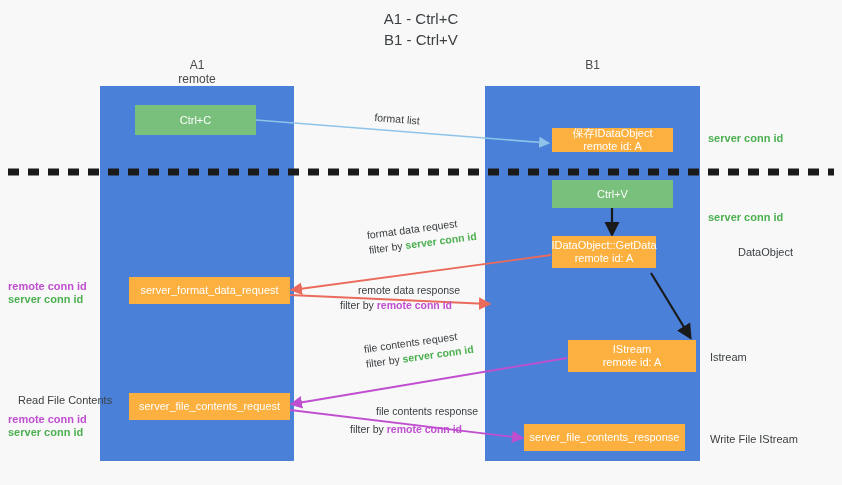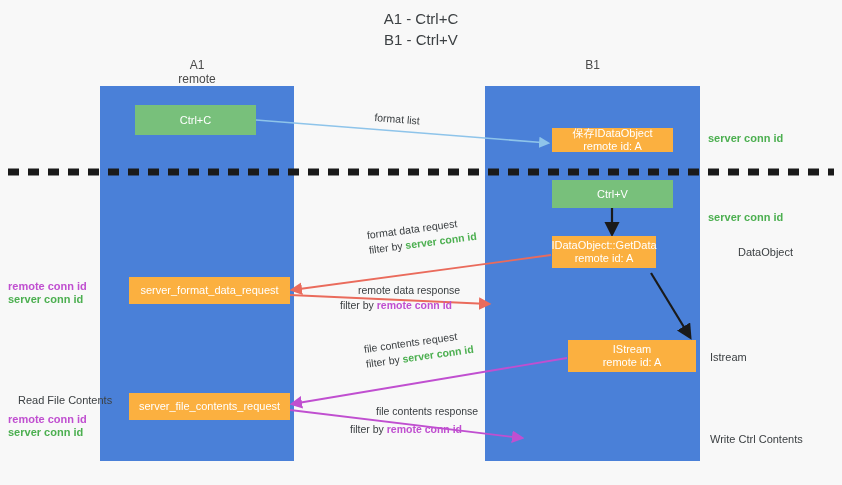--- a/index.html
+++ b/index.html
@@ -174,20 +174,23 @@
     <span>IDataObject::GetData</span>
     <span class="line2">remote id: A</span>
   </div>
 
 
   <div class="abs box orange" style="left:568px; top:340px; width:128px; height:32px;">
     <span>IStream</span>
     <span class="line2">remote id: A</span>
   </div>
 
+  <div class="abs box orange" style="left:524px; top:424px; width:161px; height:27px;">
+    <span>server_file_contents_response</span>
+  </div>
 
   <div class="abs arrowlabel" style="left:375px; top:110px; transform: rotate(4.5deg);">
     <span class="row">format list</span>
   </div>
 
   <div class="abs arrowlabel" style="left:366px; top:228px; transform: rotate(-7.5deg);">
     <span class="row">format data request</span>
     <span class="row"><span>filter by </span><b class="g">server conn id</b></span>
   </div>
 
@@ -207,21 +210,21 @@
   </div>
 
   <div class="abs ann green-txt" style="left:708px; top:131px;">server conn id</div>
 
   <div class="abs ann green-txt" style="left:708px; top:210px;">server conn id</div>
 
   <div class="abs ann dark" style="left:738px; top:245px;">DataObject</div>
 
   <div class="abs ann dark" style="left:710px; top:350px;">Istream</div>
 
-  <div class="abs ann dark" style="left:710px; top:432px;">Write Ctrl Contents</div>
+  <div class="abs ann dark" style="left:710px; top:432px;">Write File IStream</div>
 
   <div class="abs ann purple-txt" style="left:8px; top:279px;">remote conn id</div>
   <div class="abs ann green-txt" style="left:8px; top:292px;">server conn id</div>
 
   <div class="abs ann dark" style="left:8px; top:393px;margin-left:10px;">Read File Contents</div>
   <div class="abs ann purple-txt" style="left:8px; top:412px;">remote conn id</div>
   <div class="abs ann green-txt" style="left:8px; top:425px;">server conn id</div>
 
 </div>
 

